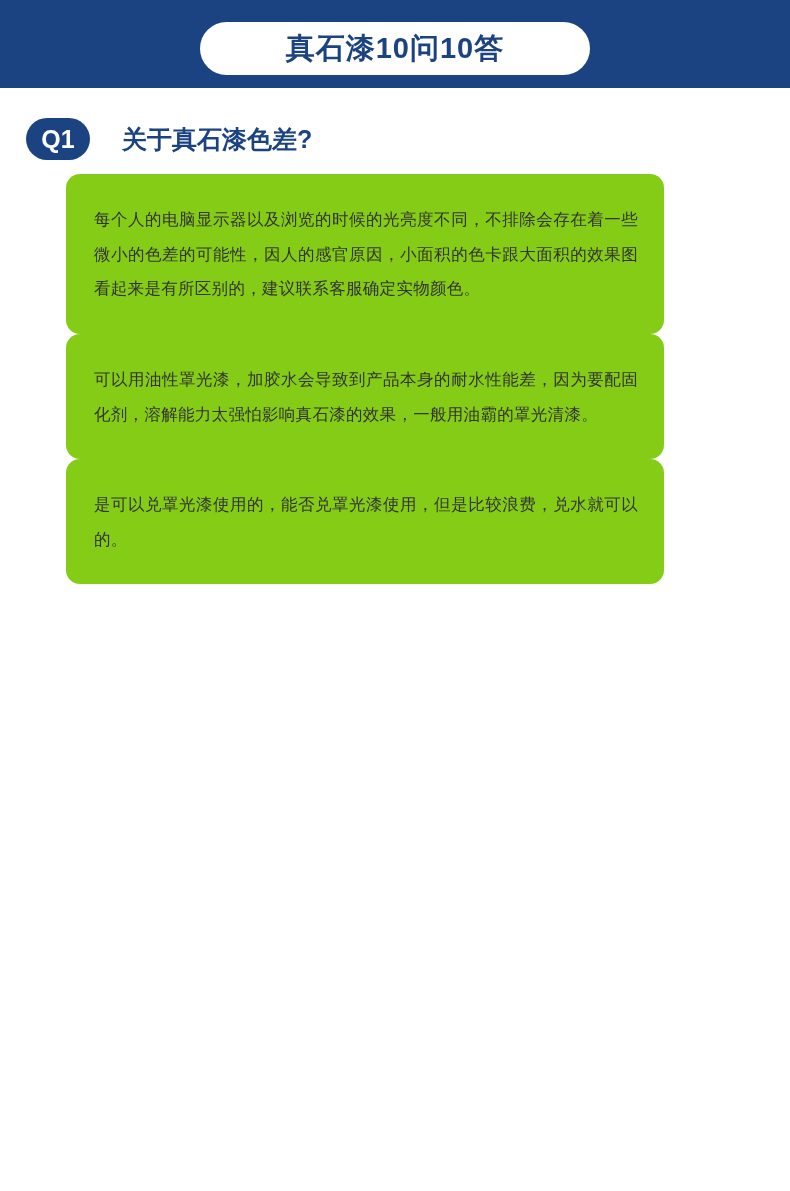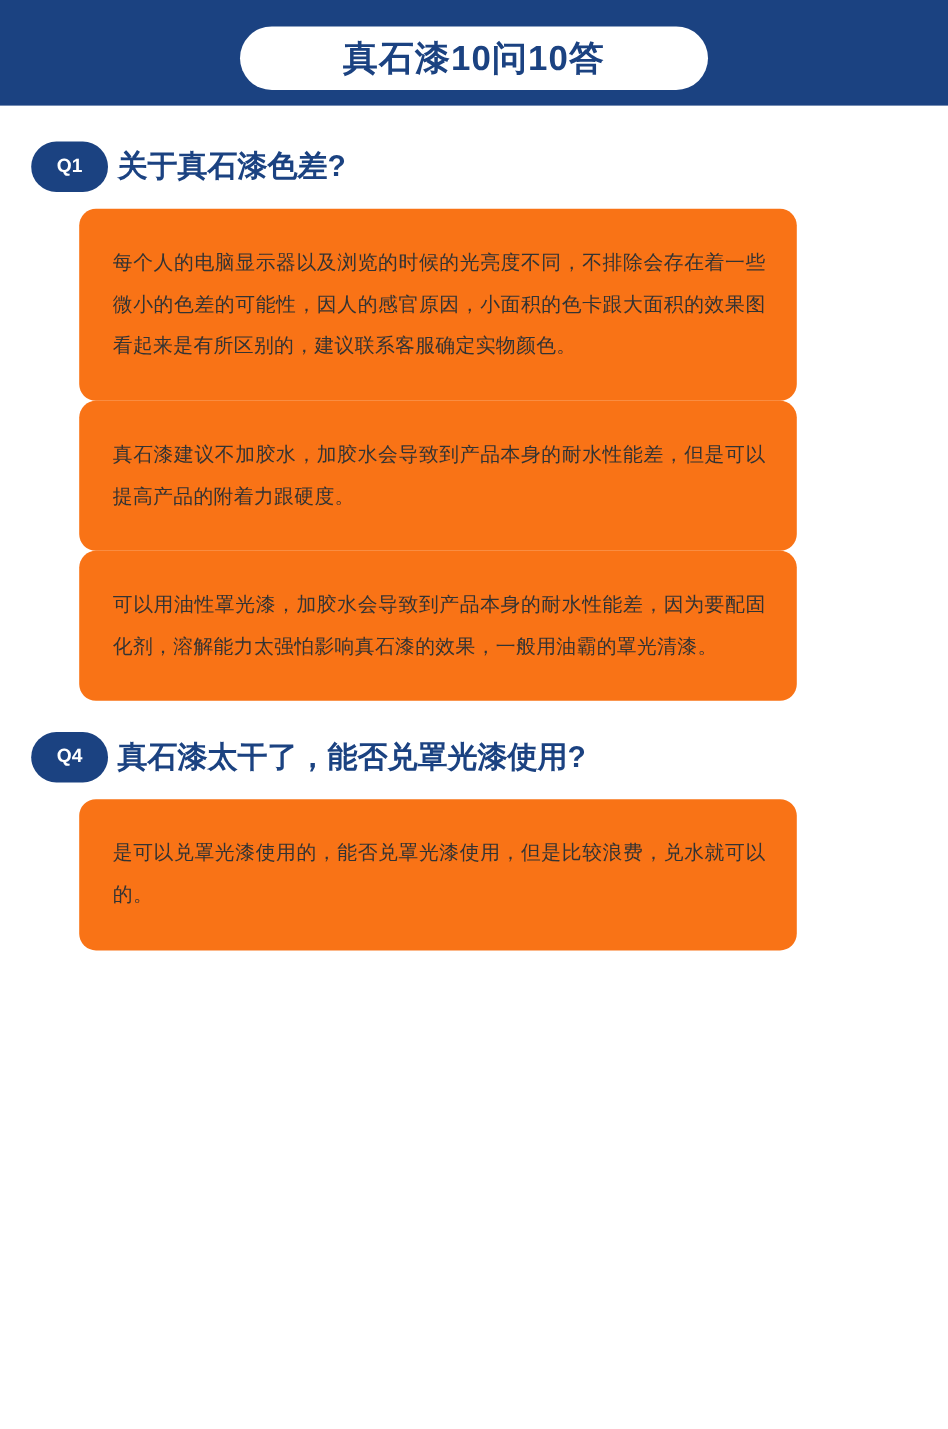--- a/index.html
+++ b/index.html
@@ -66,38 +66,38 @@
     margin-top: 26px;
     margin-bottom: 14px;
   }
   .q-badge {
     flex: 0 0 auto;
     width: 64px;
     height: 42px;
     background: #1b4281;
     border-radius: 21px;
     color: #ffffff;
-    font-size: 16px;
+    font-size: 25px;
     font-weight: bold;
     display: flex;
     align-items: center;
     justify-content: center;
     letter-spacing: 0px;
     font-family: "Liberation Sans", "DejaVu Sans", sans-serif;
   }
   .q-title {
-    margin-left: 8px;
+    margin-left: 32px;
     font-size: 25px;
     font-weight: bold;
     color: #1b4281;
     line-height: 1.2;
   }
   .qa-body {
     margin: 0 22px 0 66px;
-    background: #f97316;
+    background: #84cc16;
     border-radius: 14px;
     padding: 28px 26px 28px 28px;
     box-sizing: border-box;
   }
   .qa-text {
     font-size: 16.5px;
     line-height: 2.1;
     color: #333333;
     text-align: justify;
     letter-spacing: 0.3px;
@@ -125,36 +125,29 @@
       <div class="qa-head">
         <div class="q-badge">Q1</div>
         <div class="q-title">关于真石漆色差?</div>
       </div>
       <div class="qa-body">
         <div class="qa-text">每个人的电脑显示器以及浏览的时候的光亮度不同，不排除会存在着一些微小的色差的可能性，因人的感官原因，小面积的色卡跟大面积的效果图看起来是有所区别的，建议联系客服确定实物颜色。</div>
       </div>
     </div>
 
     <div class="qa-item">
-      <div class="qa-body">
-        <div class="qa-text">真石漆建议不加胶水，加胶水会导致到产品本身的耐水性能差，但是可以提高产品的附着力跟硬度。</div>
-      </div>
     </div>
 
     <div class="qa-item">
       <div class="qa-body">
         <div class="qa-text">可以用油性罩光漆，加胶水会导致到产品本身的耐水性能差，因为要配固化剂，溶解能力太强怕影响真石漆的效果，一般用油霸的罩光清漆。</div>
       </div>
     </div>
 
     <div class="qa-item">
-      <div class="qa-head">
-        <div class="q-badge">Q4</div>
-        <div class="q-title">真石漆太干了，能否兑罩光漆使用?</div>
-      </div>
       <div class="qa-body">
         <div class="qa-text">是可以兑罩光漆使用的，能否兑罩光漆使用，但是比较浪费，兑水就可以的。</div>
       </div>
     </div>
 
 
   </div>
 </div>
 
 </body></html>

